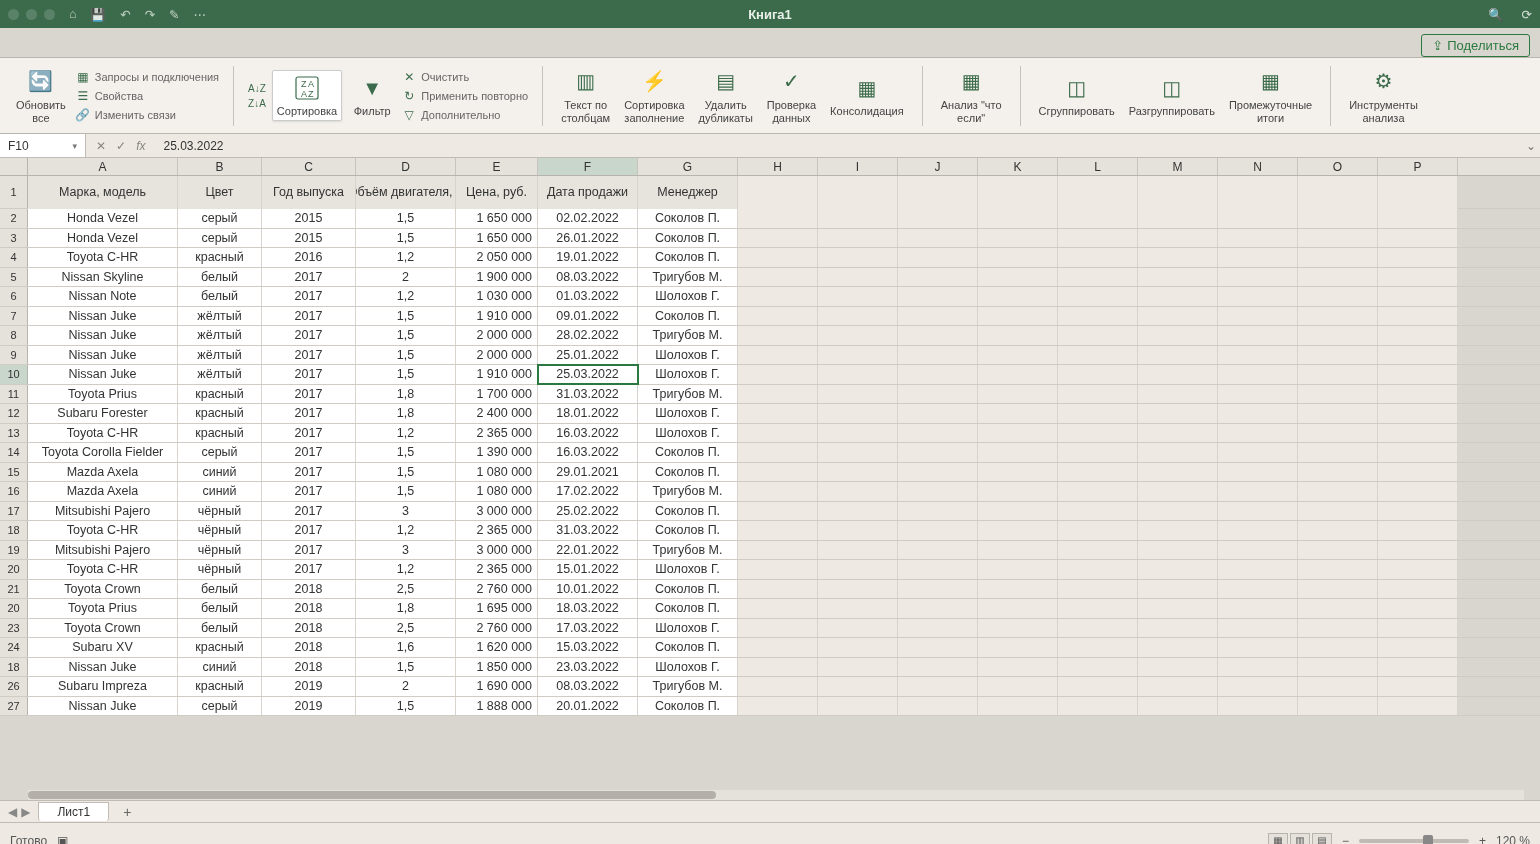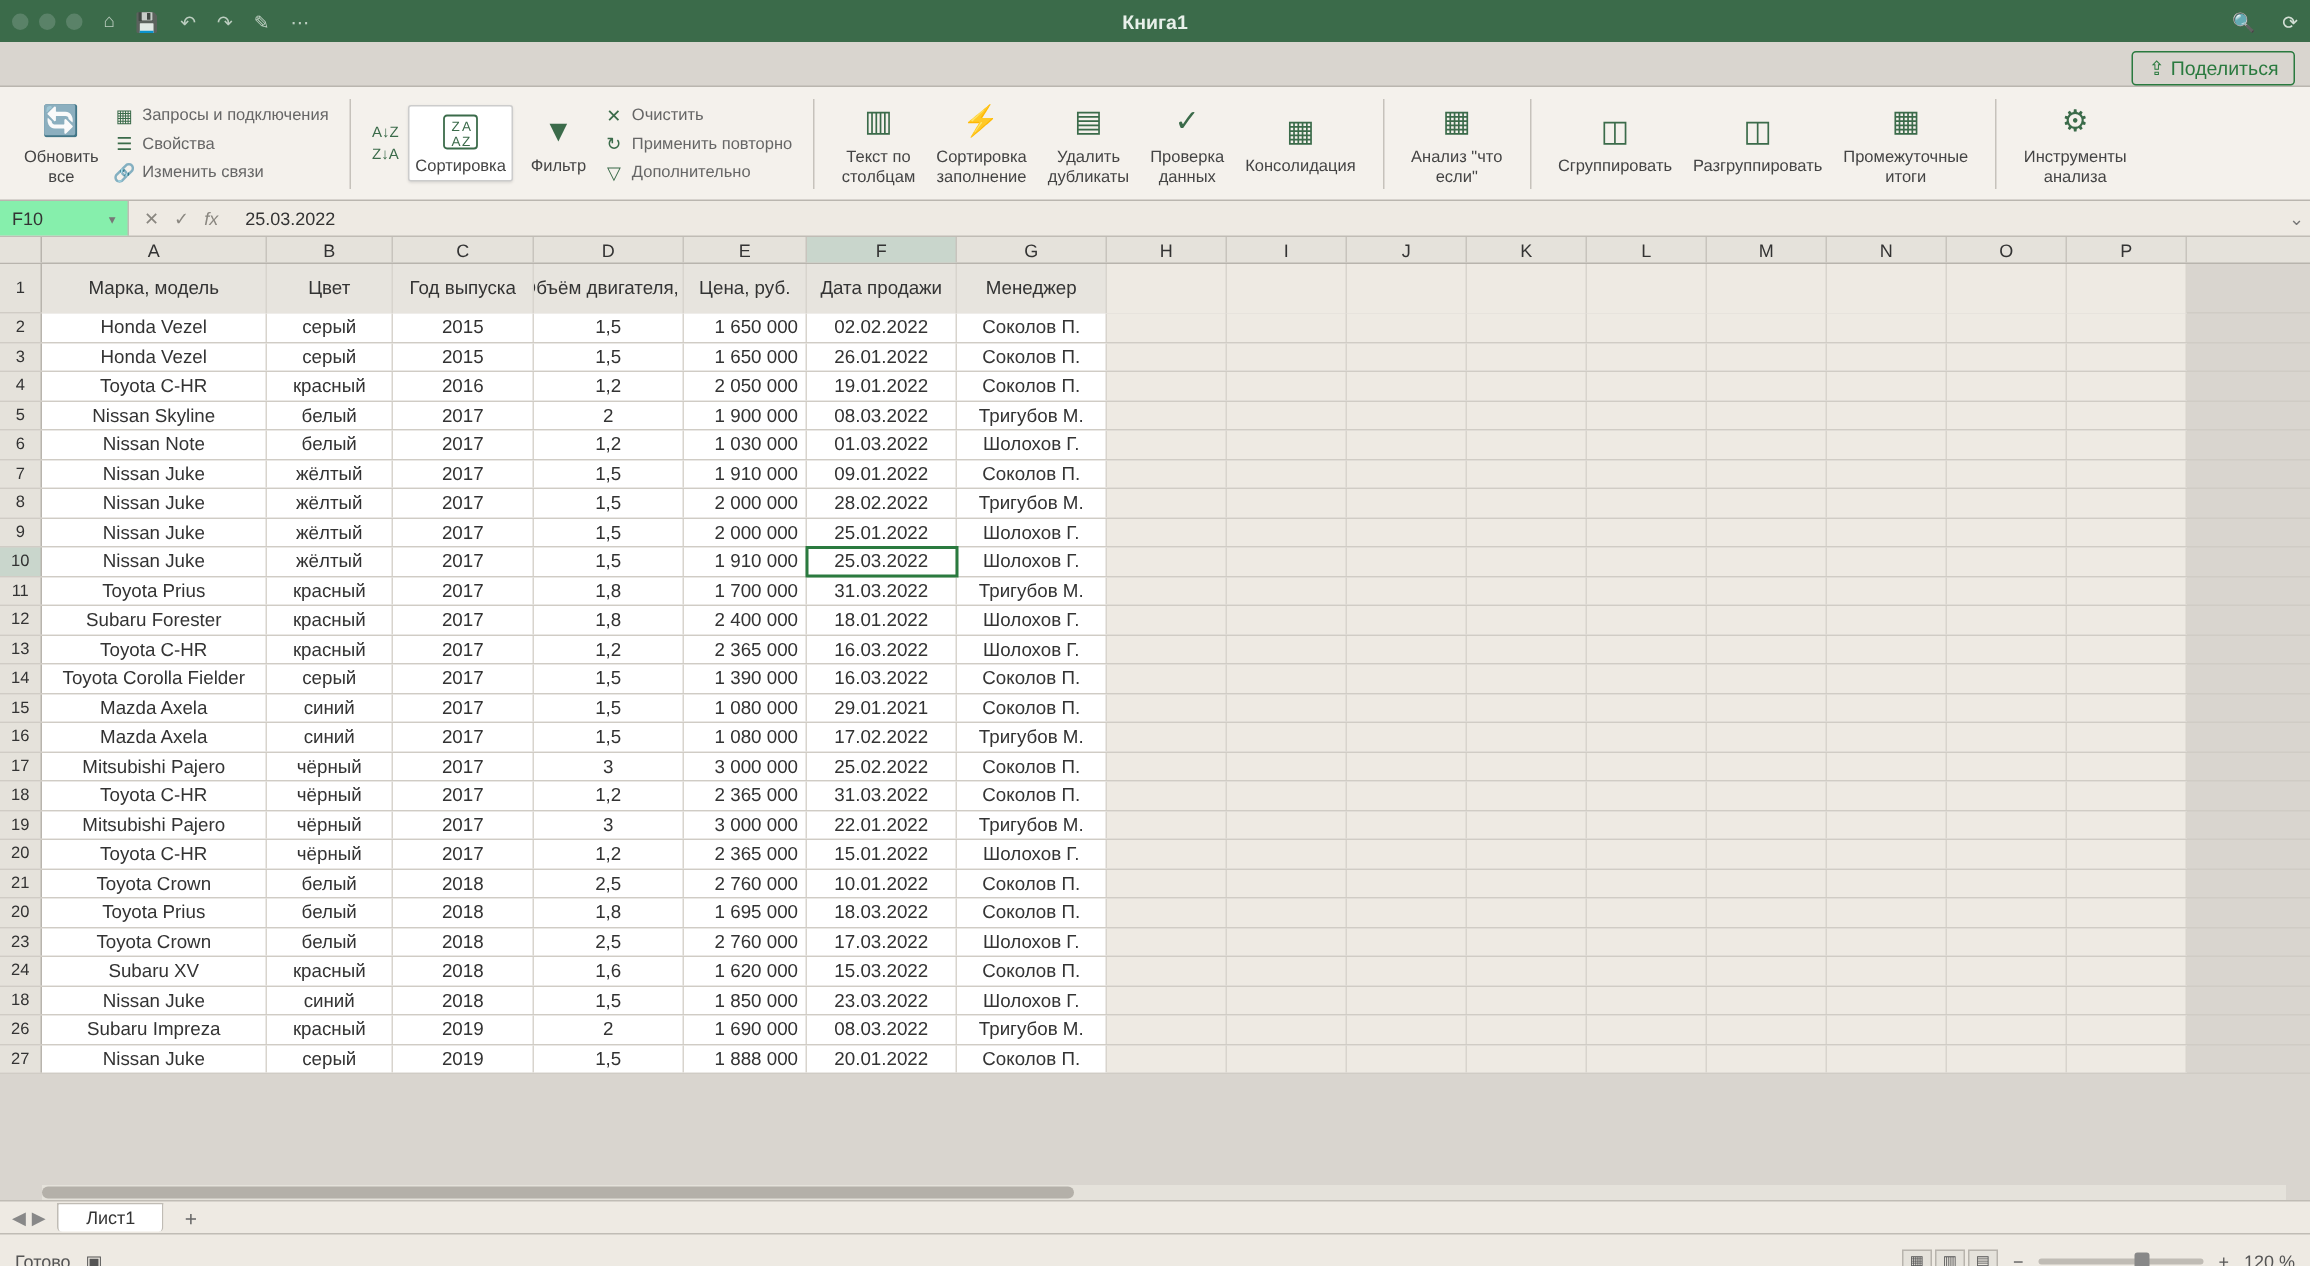--- a/index.html
+++ b/index.html
@@ -28,21 +28,21 @@
 .rbtn-large { display: flex; flex-direction: column; align-items: center; justify-content: center; gap: 2px; padding: 2px 4px; text-align: center; line-height: 1.15; cursor: pointer; min-width: 48px; }
 .rbtn-large .ribico { width: 30px; height: 30px; display: flex; align-items: center; justify-content: center; font-size: 20px; color: #3b6b4a; }
 .rbtn-large.hover { background: #fff; border: 1px solid #ccc; box-shadow: 0 1px 2px rgba(0,0,0,.1); border-radius: 2px; }
 .rstack { display: flex; flex-direction: column; gap: 3px; justify-content: center; }
 .rstack .ritem { display: flex; align-items: center; gap: 5px; color: #666; font-size: 11px; padding: 1px 0; }
 .rstack .ritem .sic { width: 14px; height: 14px; display: inline-flex; align-items: center; justify-content: center; font-size: 12px; color: #3b6b4a; }
 .dim { color: #999; }
 
 
 .fbar { height: 24px; background: #eeeae3; border-bottom: 1px solid #c0bcb5; display: flex; align-items: center; font-size: 12px; }
-.namebox { width: 86px; height: 100%; border-right: 1px solid #c0bcb5; display: flex; align-items: center; padding: 0 8px; background: #86efac; justify-content: space-between; }
+.namebox { width: 86px; height: 100%; border-right: 1px solid #c0bcb5; display: flex; align-items: center; padding: 0 8px; background: #ffffff; justify-content: space-between; }
 .namebox .dd { color: #777; font-size: 9px; }
 .fb-btns { display: flex; gap: 10px; padding: 0 10px; color: #8a8780; }
 .fx { font-style: italic; }
 .finput { flex: 1; padding: 0 8px; color: #333; }
 .fexpand { width: 18px; text-align: center; color: #777; }
 
 
 .sheet-wrap { position: relative; height: calc(844px - 28px - 30px - 76px - 24px - 22px - 22px); display: flex; flex-direction: column; }
 .colhdr-row { display: flex; height: 18px; background: #e5e2db; border-bottom: 1px solid #b8b4ad; }
 .cornercell { width: 28px; border-right: 1px solid #b8b4ad; background: #e5e2db; }

